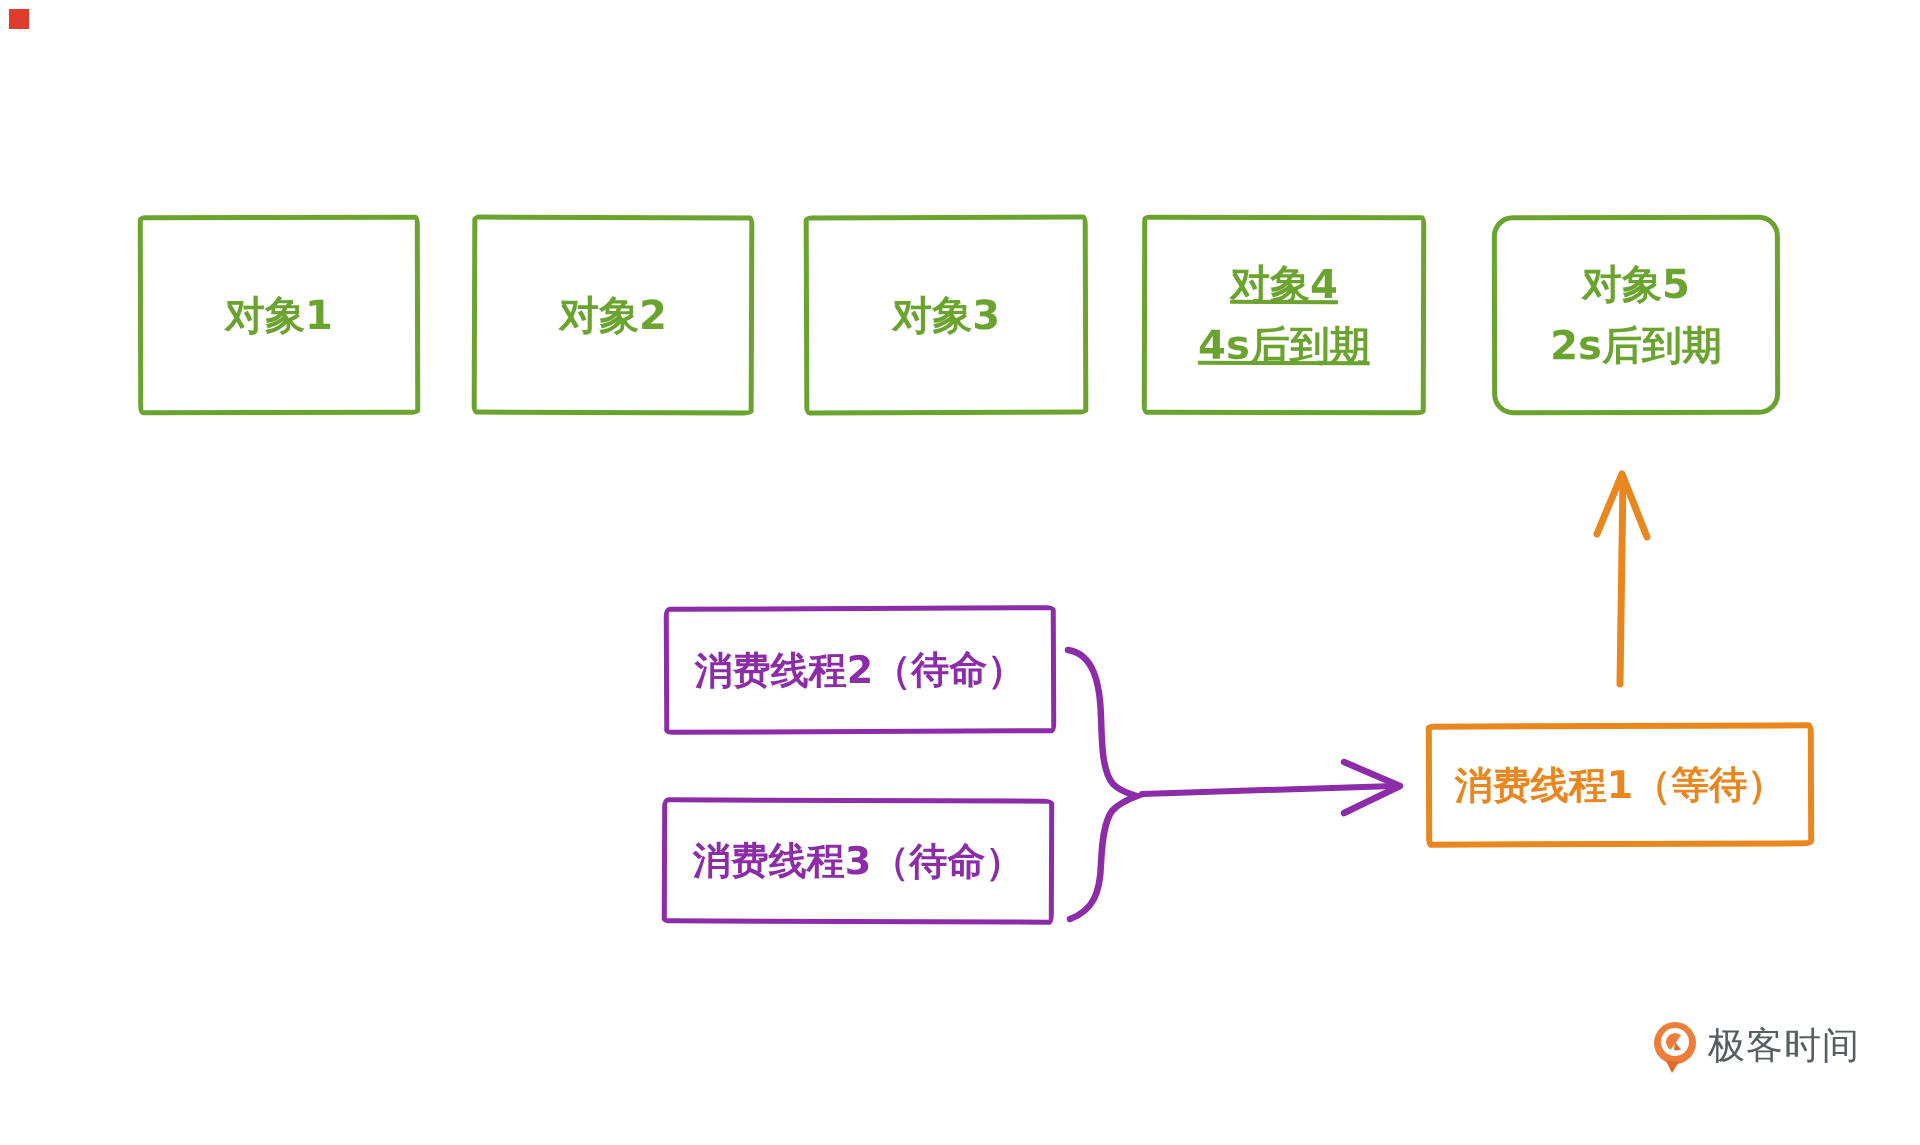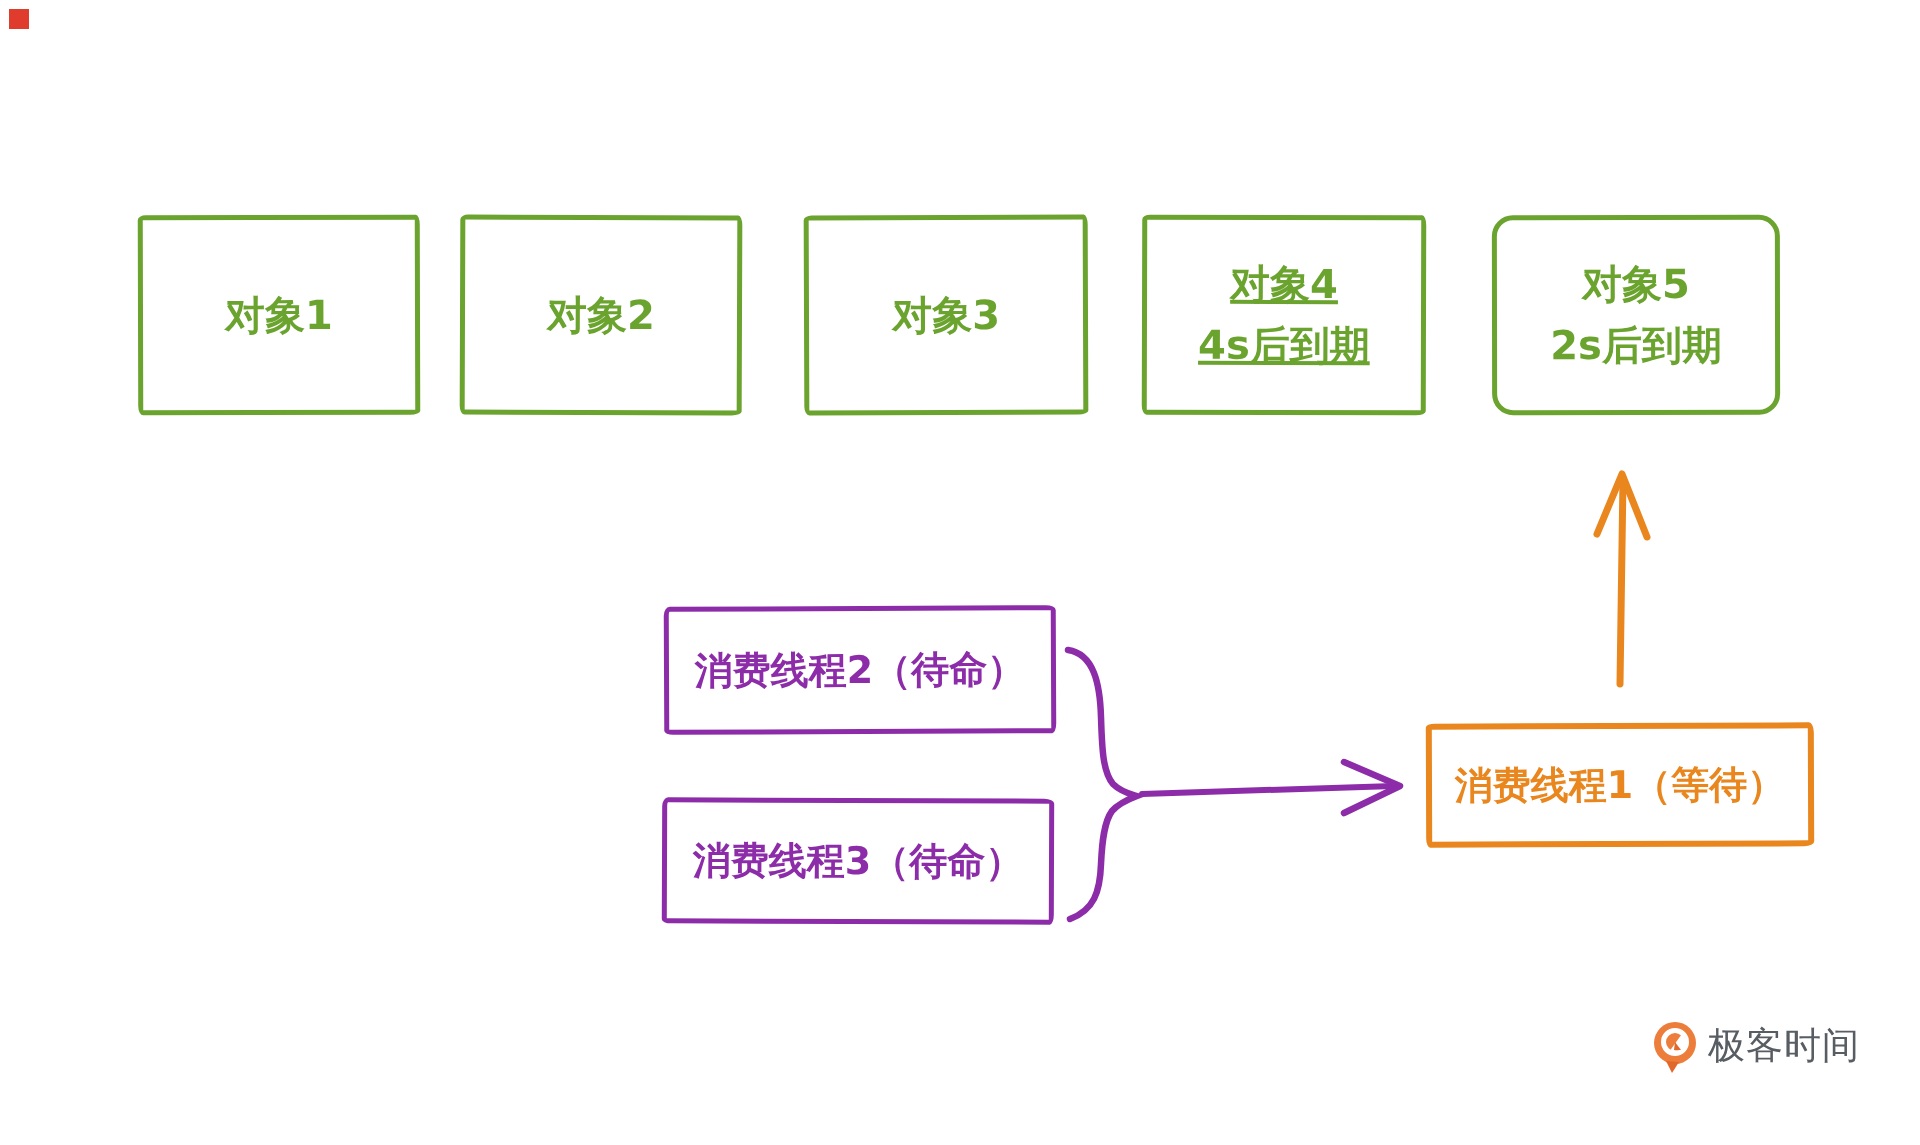--- a/index.html
+++ b/index.html
@@ -33,21 +33,21 @@
     border-radius: 8px 4px 10px 5px / 5px 10px 4px 9px;
     color: var(--green);
     font-weight: 700;
     font-size: 40px;
     line-height: 61px;
     top: 215px;
     height: 200px;
     width: 282px;
   }
   .obj-1 { left: 106px; transform: rotate(-0.15deg); margin-left: 32px; }
-  .obj-2 { left: 460px; transform: rotate(0.2deg); }
+  .obj-2 { left: 472px; transform: rotate(0.2deg); }
   .obj-3 { left: 804px; width: 284px; transform: rotate(-0.2deg); text-align: center; }
   .obj-4 { left: 1142px; width: 284px; transform: rotate(0.15deg); text-decoration: underline; }
   .obj-5 { left: 1492px; width: 288px; transform: rotate(-0.1deg); border-radius: 21px; }
 
   .consumer-box {
     border: 5px solid var(--purple);
     border-radius: 6px 10px 4px 9px / 9px 5px 10px 4px;
     color: var(--purple);
     font-weight: 700;
     font-size: 38px;

